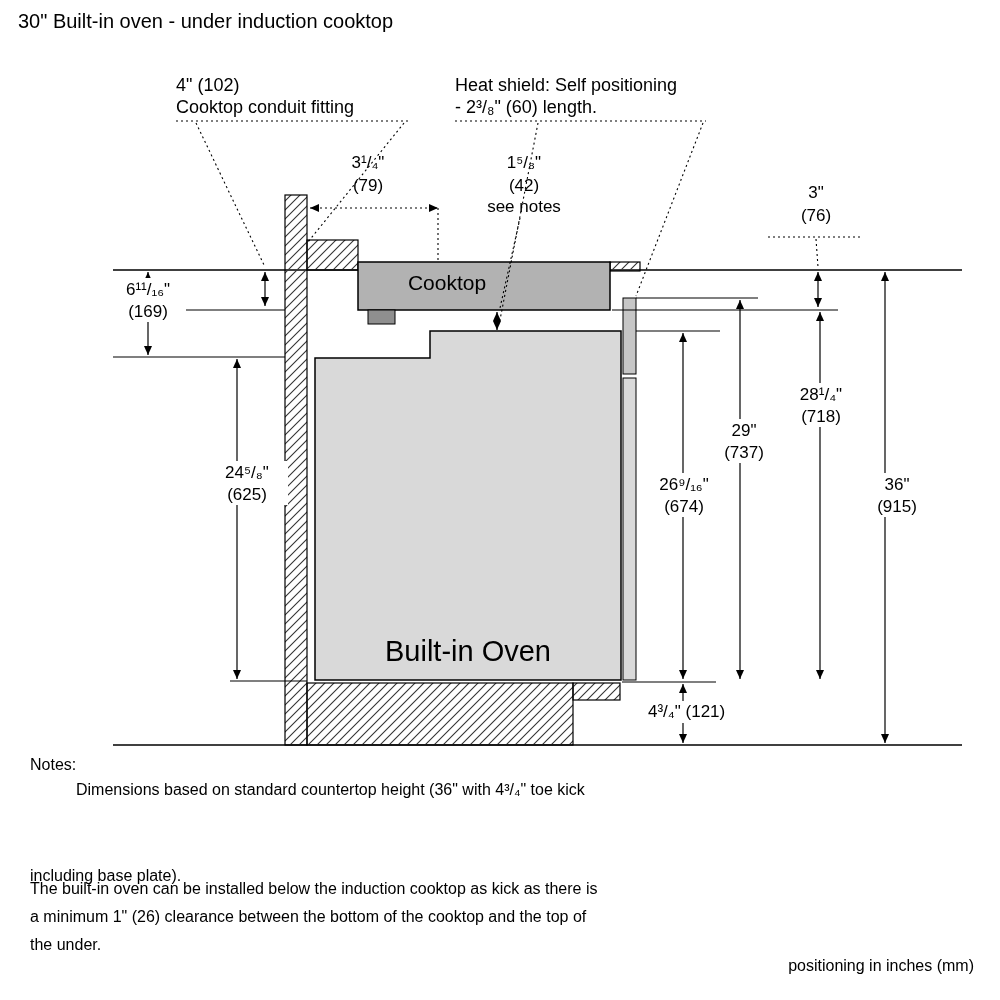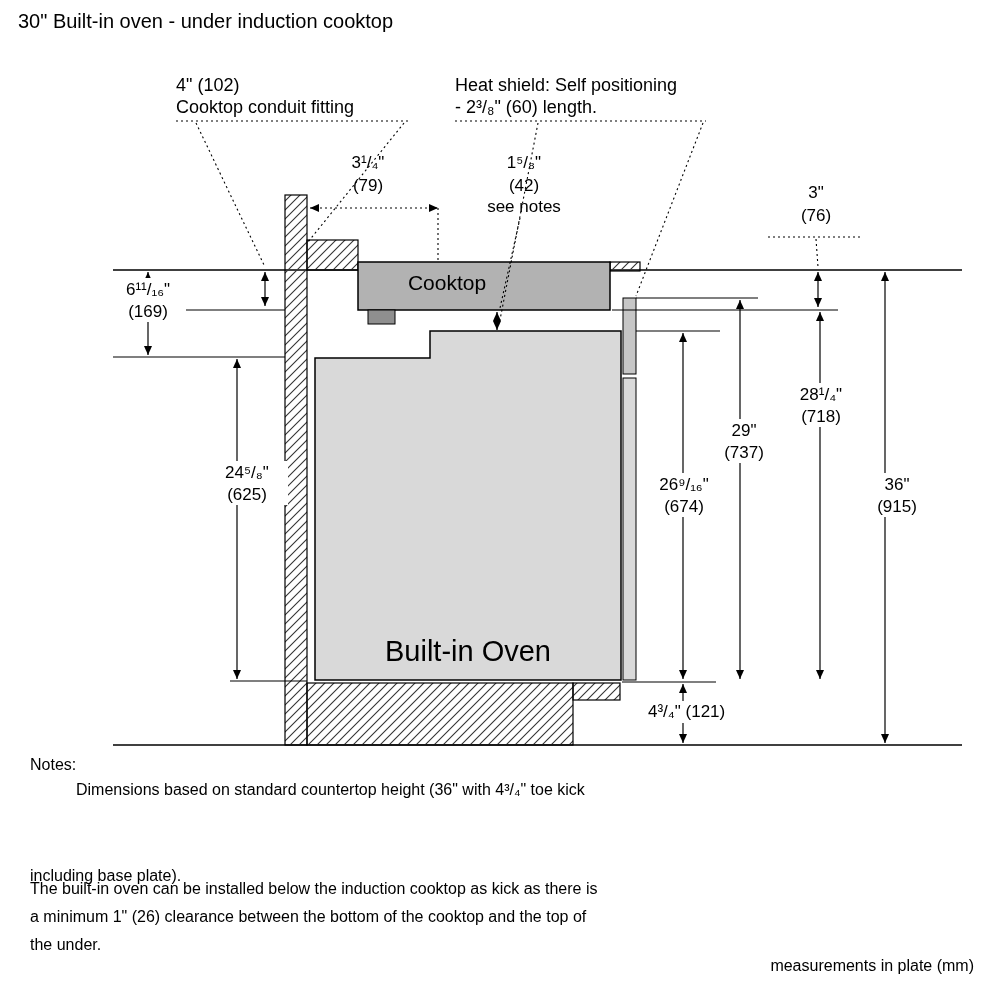--- a/index.html
+++ b/index.html
@@ -146,13 +146,13 @@
   </g>
 </svg>
 
 <div class="abs note-text" style="left:30px;top:752px;">Notes:</div>
 <div class="abs note-text" style="left:30px;top:777px;margin-left:46px;">Dimensions based on standard countertop height (36" with 4³/₄" toe kick</div>
 <div class="abs note-text" style="left:30px;top:831px;margin-top:32px;">including base plate).</div>
 <div class="abs note-text" style="left:30px;top:876px;">The built-in oven can be installed below the induction cooktop as kick as there is</div>
 <div class="abs note-text" style="left:30px;top:904px;">a minimum 1" (26) clearance between the bottom of the cooktop and the top of</div>
 <div class="abs note-text" style="left:30px;top:932px;">the under.</div>
 
-<div class="abs note-text" style="right:26px;top:953px;">measurements in plate (mm)</div>
+<div class="abs note-text" style="right:26px;top:953px;">positioning in inches (mm)</div>
 
 </body></html>

